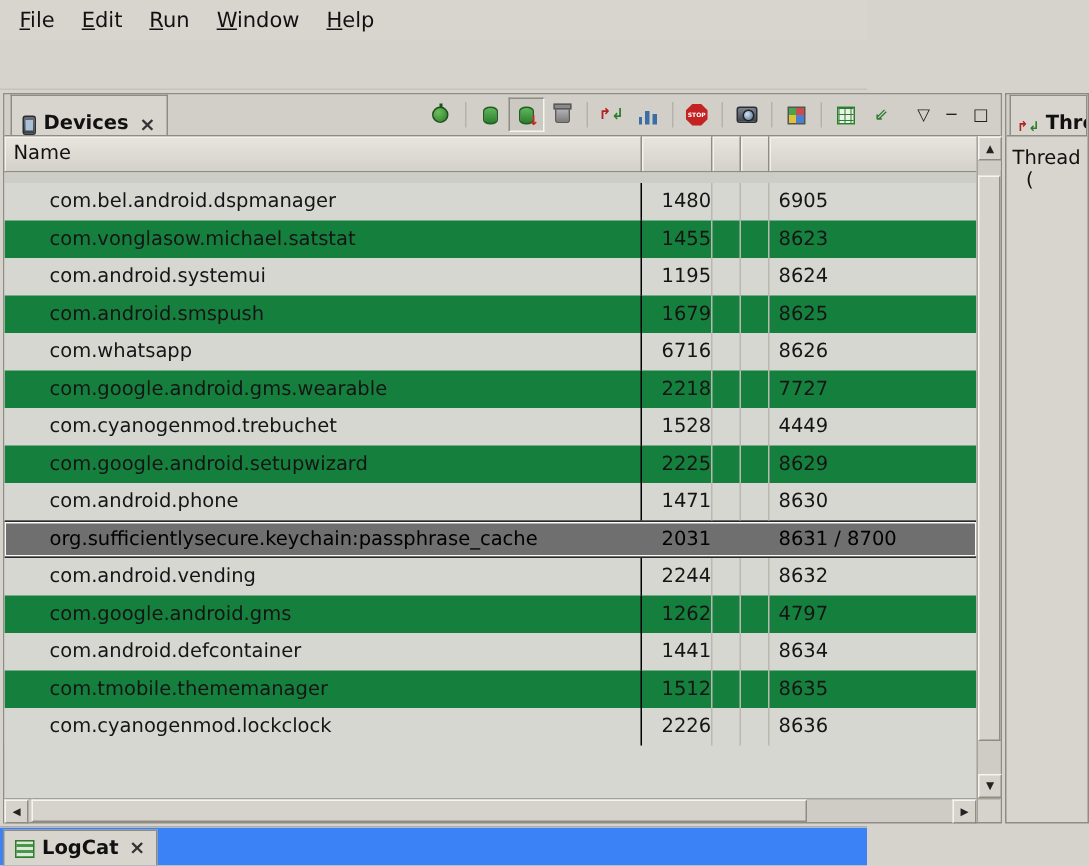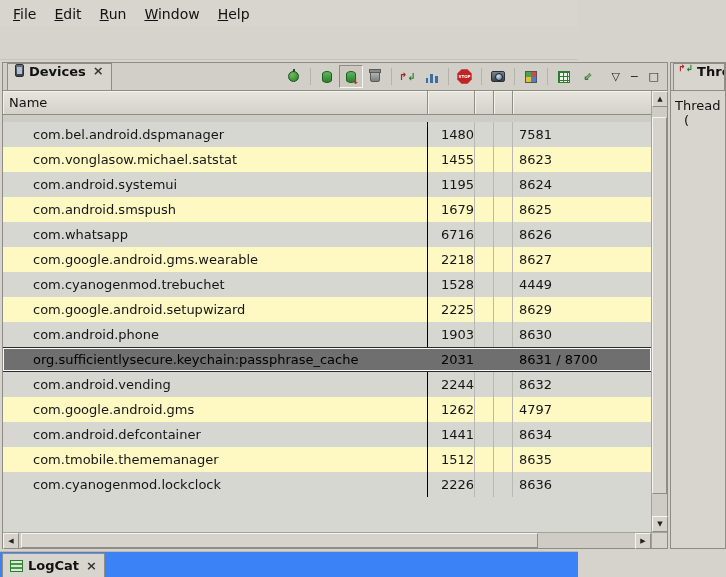--- a/index.html
+++ b/index.html
@@ -7,21 +7,21 @@
   body { font-family:"DejaVu Sans","Liberation Sans",sans-serif; font-size:13px; color:#111; background:#d6d3cd; }
   #app { position:relative; width:578px; height:577px; background:#d6d3cd; }
 
   
   .menubar { position:absolute; left:0; top:0; width:100%; height:27px; background:#d8d5cf; display:flex; align-items:center; padding-left:4px; }
   .menu-item { padding:4px 9px; font-size:14px; color:#111; cursor:default; }
   .toolbar-strip { position:absolute; left:0; top:27px; width:100%; height:33px; background:#d6d3cd; border-bottom:1px solid #c6c3bc; }
 
   
   .tabbar { height:28px; display:flex; align-items:flex-end; background:#d2cfc9; border-bottom:1px solid #8f8c85; }
-  .tab { display:flex; align-items:flex-start; gap:5px; height:27px; padding:0 7px; background:#d8d5cf; border:1px solid #8f8c85; border-bottom:none; margin-left:4px; white-space:nowrap; }
+  .tab { display:flex; align-items:flex-end; gap:5px; height:27px; padding:0 7px; background:#d8d5cf; border:1px solid #8f8c85; border-bottom:none; margin-left:4px; white-space:nowrap; }
   .tab-lbl { font-size:13px; font-weight:bold; color:#111; }
   .tab-close { font-size:13px; font-weight:bold; color:#333; margin-left:2px; line-height:1; }
 
   
   .devices-panel { position:absolute; left:2px; top:62px; width:666px; height:487px; border:1px solid #8f8c85; background:#d6d3cd; }
   .view-toolbar { display:flex; align-items:center; align-self:center; height:27px; margin-left:auto; }
   .tb-btn { width:24px; height:23px; display:flex; align-items:center; justify-content:center; border:1px solid transparent; }
   .tb-btn.pressed { border-color:#8f8c85 #f6f4f0 #f6f4f0 #8f8c85; background:#ccc9c2; }
   .tb-sep { width:1px; height:17px; background:#b5b2ab; margin:0 4px; align-self:center; }
   .win-controls { display:flex; align-items:center; align-self:center; gap:11px; margin:0 8px 0 12px; }
@@ -39,21 +39,21 @@
   .tbody { position:absolute; top:24px; left:0; width:648px; height:417px; overflow:hidden; background:#d7d7d2; }
   .sliver { height:7px; background:#cccdc7; }
   .trow { display:flex; height:25px; }
   .trow .c { height:25px; line-height:25px; font-size:13px; color:#151515; white-space:nowrap; overflow:hidden; }
   .c.name { width:425px; padding-left:30px; border-right:1px solid #000000; }
   .c.pid  { width:47px; padding-left:13px; border-right:1px solid #bab8b1; }
   .c.c3   { width:19px; border-right:1px solid #bab8b1; }
   .c.c4   { width:19px; border-right:1px solid #bab8b1; }
   .c.port { flex:1; padding-left:6px; }
   .trow.even { background:#d7d7d2; }
-  .trow.odd  { background:#fef9c3; }
+  .trow.odd  { background:#15803d; }
   .trow.sel  { background:#6f6f6f; box-shadow:inset 0 0 0 1px #fafafa; border-top:1px solid #2b2b2b; border-bottom:1px solid #2b2b2b; }
   .trow.sel .c { color:#000000; border-right-color:transparent; height:23px; line-height:23px; }
 
   
   .sarrow { width:16px; height:16px; background:#d6d3cd; border:1px solid; border-color:#f6f4f0 #8f8c85 #8f8c85 #f6f4f0; display:flex; align-items:center; justify-content:center; font-size:7px; color:#222; flex:0 0 auto; }
   .sarrow.up::before{content:"▲";} .sarrow.down::before{content:"▼";}
   .sarrow.left::before{content:"◀";} .sarrow.right::before{content:"▶";}
   .vscroll { position:absolute; top:0; right:0; width:16px; height:441px; background:#cfccc5; border-left:1px solid #a5a29b; display:flex; flex-direction:column; }
   .vtrack { flex:1; position:relative; }
   .vthumb { position:absolute; left:0; top:10px; width:15px; height:calc(100% - 32px); background:#d6d3cd; border:1px solid; border-color:#f6f4f0 #8f8c85 #8f8c85 #f6f4f0; }
@@ -186,21 +186,21 @@
         <div class="hc c4"></div>
         <div class="hc port"></div>
       </div>
       <div class="tbody">
         <div class="sliver"></div>
       <div class="trow even">
             <div class="c name">com.bel.android.dspmanager</div>
             <div class="c pid">1480</div>
             <div class="c c3"></div>
             <div class="c c4"></div>
-            <div class="c port">7581</div>
+            <div class="c port">6905</div>
           </div>
           <div class="trow odd">
             <div class="c name">com.vonglasow.michael.satstat</div>
             <div class="c pid">14553</div>
             <div class="c c3"></div>
             <div class="c c4"></div>
             <div class="c port">8623</div>
           </div>
           <div class="trow even">
             <div class="c name">com.android.systemui</div>
@@ -221,39 +221,39 @@
             <div class="c pid">6716</div>
             <div class="c c3"></div>
             <div class="c c4"></div>
             <div class="c port">8626</div>
           </div>
           <div class="trow odd">
             <div class="c name">com.google.android.gms.wearable</div>
             <div class="c pid">22185</div>
             <div class="c c3"></div>
             <div class="c c4"></div>
-            <div class="c port">8627</div>
+            <div class="c port">7727</div>
           </div>
           <div class="trow even">
             <div class="c name">com.cyanogenmod.trebuchet</div>
             <div class="c pid">1528</div>
             <div class="c c3"></div>
             <div class="c c4"></div>
             <div class="c port">4449</div>
           </div>
           <div class="trow odd">
             <div class="c name">com.google.android.setupwizard</div>
             <div class="c pid">22250</div>
             <div class="c c3"></div>
             <div class="c c4"></div>
             <div class="c port">8629</div>
           </div>
           <div class="trow even">
             <div class="c name">com.android.phone</div>
-            <div class="c pid">1903</div>
+            <div class="c pid">1471</div>
             <div class="c c3"></div>
             <div class="c c4"></div>
             <div class="c port">8630</div>
           </div>
           <div class="trow odd sel">
             <div class="c name">org.sufficientlysecure.keychain:passphrase_cache</div>
             <div class="c pid">20311</div>
             <div class="c c3"></div>
             <div class="c c4"></div>
             <div class="c port">8631 / 8700</div>

